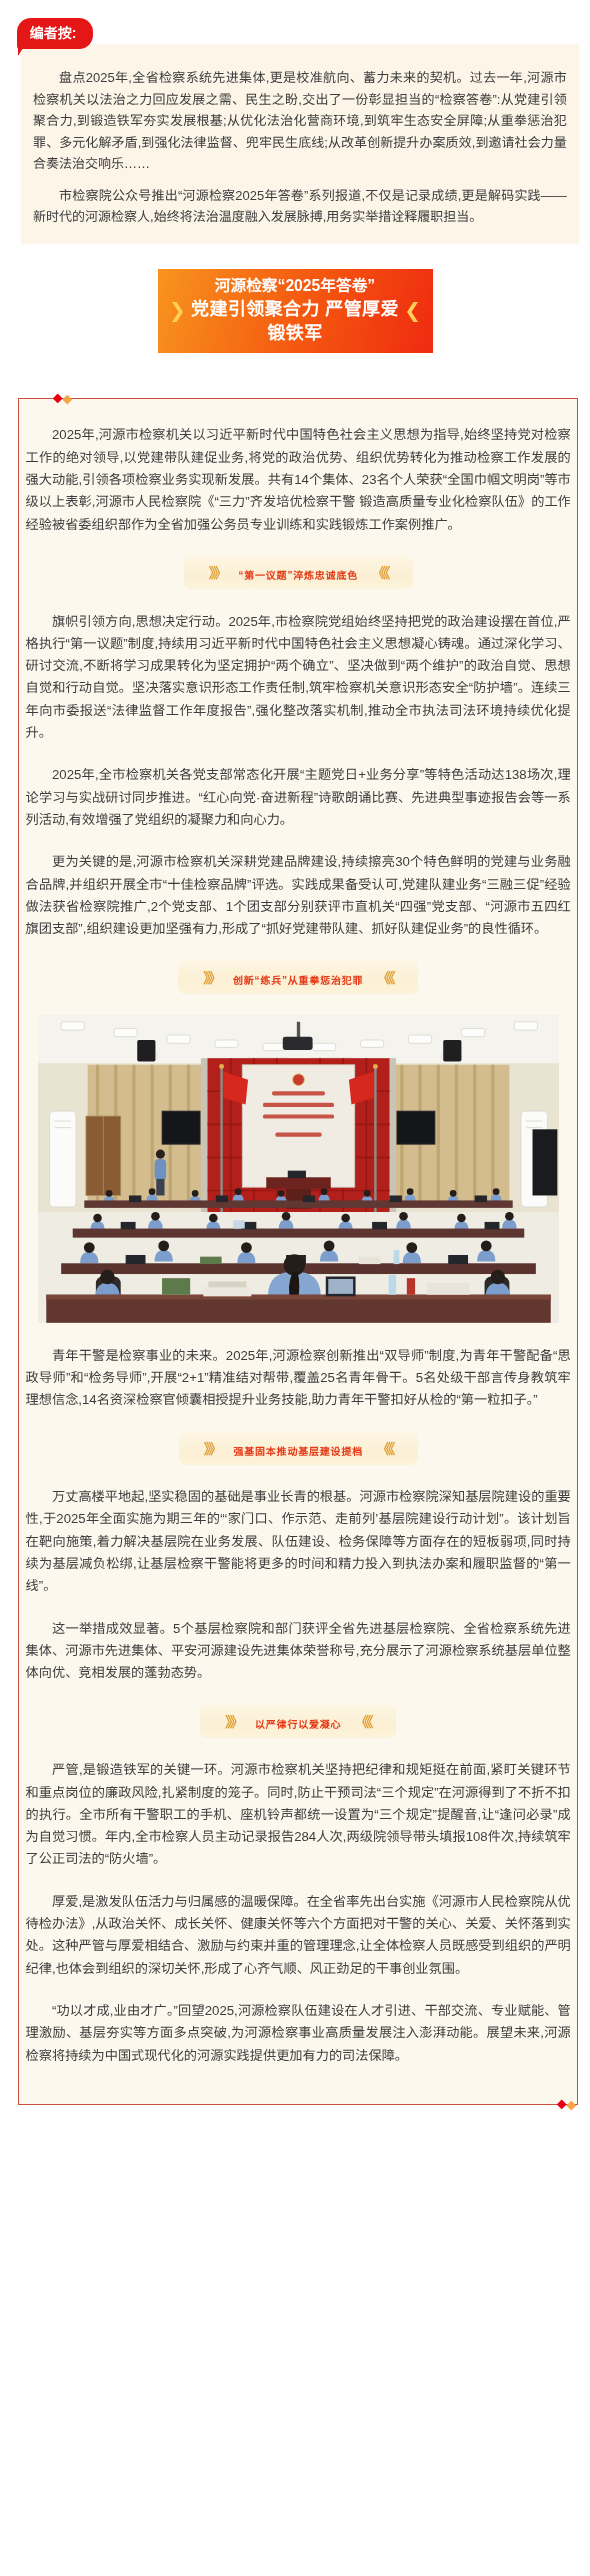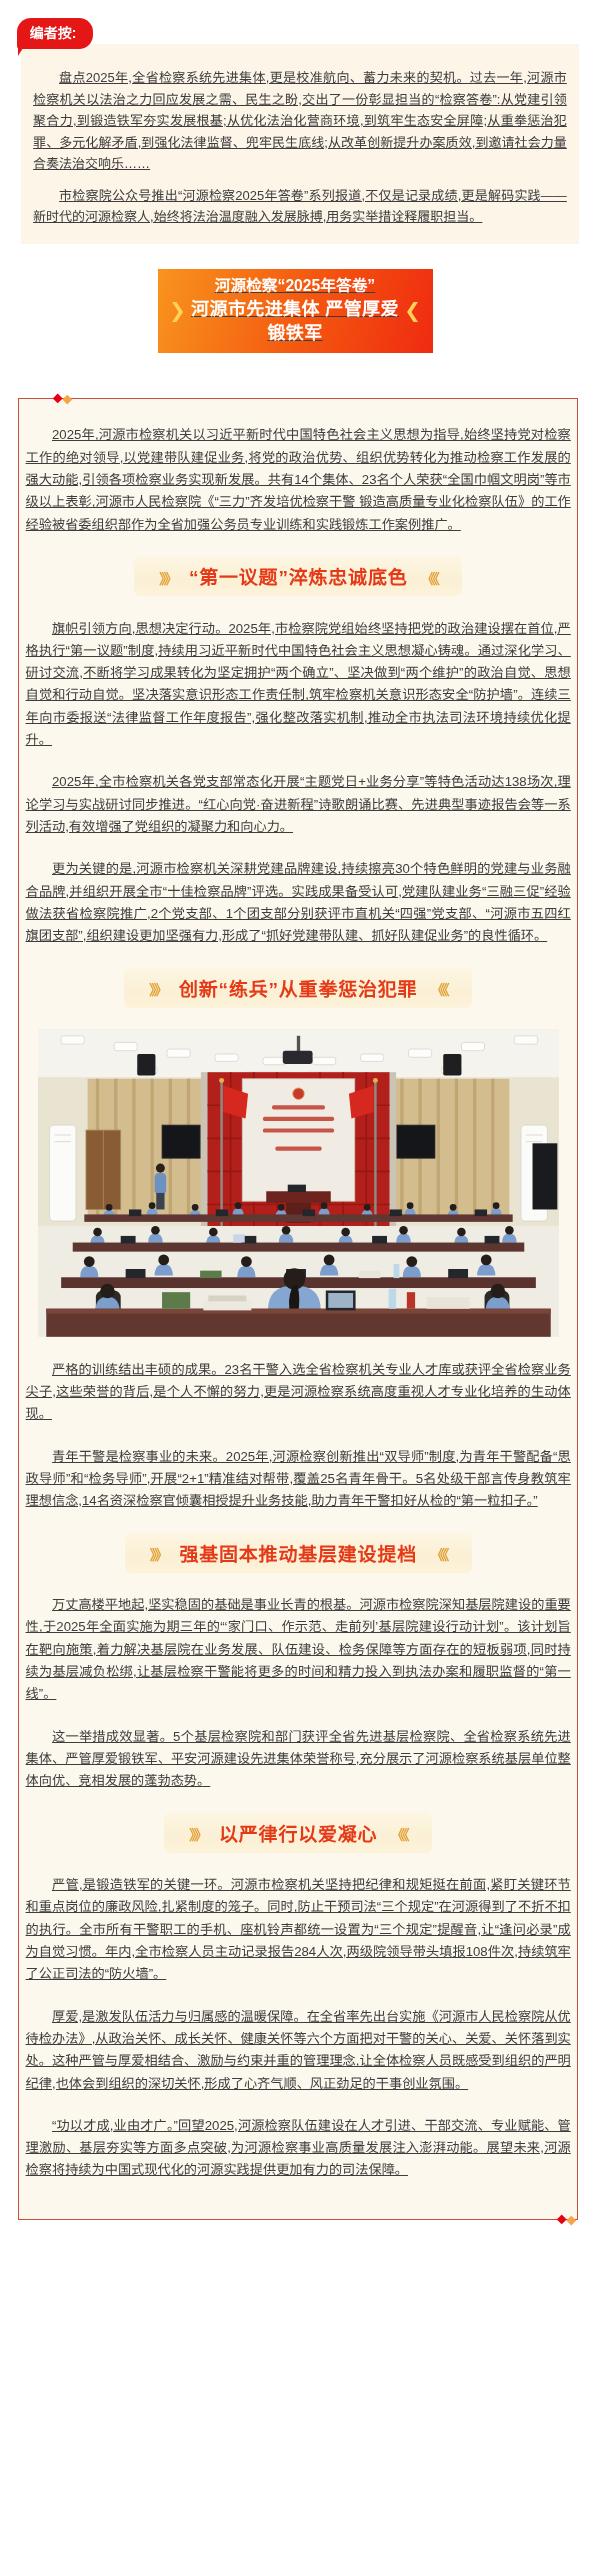--- a/index.html
+++ b/index.html
@@ -17,21 +17,21 @@
     --diamond-red:#e60012;
     --diamond-orange:#f6a447;
   }
   *{margin:0;padding:0;box-sizing:border-box;}
   html,body{background:#ffffff;}
   body{
     width:590px;
     font-family:"Liberation Sans","DejaVu Sans",sans-serif;
     color:var(--text);
   }
-  .page{width:590px;position:relative;padding-bottom:27px;text-decoration:underline;}
+  .page{width:590px;position:relative;padding-bottom:27px;}
 
   
   .editor-wrap{position:relative;margin:44px 10.8px 0 20.7px;}
   .editor-badge{
     position:absolute;top:-26px;left:-4.1px;
     background:var(--badge-red);
     color:#fff;font-weight:bold;font-size:14px;line-height:1;
     padding:8.3px 16.5px 8.3px 13.2px;
     border-radius:14px 14px 14px 3.3px;
     z-index:2;
@@ -100,21 +100,21 @@
     display:inline-block;
     background:linear-gradient(180deg,#fdf6e3 0%,var(--ribbon-bg) 60%,#fdf3da 100%);
     border-radius:6.6px;
     padding:6.6px 15px;
   }
   .section-heading .mark{
     color:var(--gold);font-size:14px;font-weight:bold;
     margin:0 10px;vertical-align:0.8px;letter-spacing:-2.5px;
   }
   .section-heading .txt{
-    color:var(--heading-red);font-size:19px;font-weight:bold;
+    color:var(--heading-red);font-size:10px;font-weight:bold;
     letter-spacing:0.8px;
   }
 
   
   .photo-frame{
     width:521px;margin:6.6px auto 21.5px;
     display:block;
   }
   .photo-frame svg{display:block;}
 </style>
@@ -127,21 +127,21 @@
     <div class="editor-badge">编者按:</div>
     <div class="editor-box">
       <p>盘点2025年,全省检察系统先进集体,更是校准航向、蓄力未来的契机。过去一年,河源市检察机关以法治之力回应发展之需、民生之盼,交出了一份彰显担当的“检察答卷”:从党建引领聚合力,到锻造铁军夯实发展根基;从优化法治化营商环境,到筑牢生态安全屏障;从重拳惩治犯罪、多元化解矛盾,到强化法律监督、兜牢民生底线;从改革创新提升办案质效,到邀请社会力量合奏法治交响乐……</p>
       <p>市检察院公众号推出“河源检察2025年答卷”系列报道,不仅是记录成绩,更是解码实践——新时代的河源检察人,始终将法治温度融入发展脉搏,用务实举措诠释履职担当。</p>
     </div>
   </div>
 
   <div class="banner">
     <span class="chev left">❯</span>
     <div class="l1">河源检察“2025年答卷”</div>
-    <div class="l2">河源市先进集体 严管厚爱锻铁军</div>
+    <div class="l2">党建引领聚合力 严管厚爱锻铁军</div>
     <span class="chev right">❮</span>
   </div>
 
   <div class="article-box">
     <div class="diamonds top-left">
       <span class="d red"></span>
         <span class="d orange"></span>
     </div>
     <div class="diamonds bottom-right">
       <span class="d red"></span>
@@ -357,32 +357,31 @@
         <rect x="351" y="319" width="30" height="18" fill="#9fb3c8"></rect>
         <rect x="200" y="328" width="58" height="12" fill="#ece8df"></rect>
         <rect x="206" y="322" width="46" height="7" fill="#d8d2c4"></rect>
         <rect x="150" y="318" width="34" height="20" fill="#5d7a4a"></rect>
         <rect x="424" y="314" width="9" height="24" fill="#bcd9ea"></rect>
         <rect x="446" y="318" width="10" height="20" fill="#b8352a"></rect>
         <rect x="470" y="324" width="52" height="14" fill="#e8e4da"></rect>
       </svg>
     </div>
 
-    <p class="body">严格的训练结出丰硕的成果。23名干警入选全省检察机关专业人才库或获评全省检察业务尖子,这些荣誉的背后,是个人不懈的努力,更是河源检察系统高度重视人才专业化培养的生动体现。</p>
     <p class="body">青年干警是检察事业的未来。2025年,河源检察创新推出“双导师”制度,为青年干警配备“思政导师”和“检务导师”,开展“2+1”精准结对帮带,覆盖25名青年骨干。5名处级干部言传身教筑牢理想信念,14名资深检察官倾囊相授提升业务技能,助力青年干警扣好从检的“第一粒扣子。”</p>
 
     <div class="section-heading">
       <span class="ribbon">
         <span class="mark">》》</span>
         <span class="txt">强基固本推动基层建设提档</span>
         <span class="mark">《《</span>
       </span>
     </div>
     <p class="body">万丈高楼平地起,坚实稳固的基础是事业长青的根基。河源市检察院深知基层院建设的重要性,于2025年全面实施为期三年的“‘家门口、作示范、走前列’基层院建设行动计划”。该计划旨在靶向施策,着力解决基层院在业务发展、队伍建设、检务保障等方面存在的短板弱项,同时持续为基层减负松绑,让基层检察干警能将更多的时间和精力投入到执法办案和履职监督的“第一线”。</p>
-    <p class="body">这一举措成效显著。5个基层检察院和部门获评全省先进基层检察院、全省检察系统先进集体、严管厚爱锻铁军、平安河源建设先进集体荣誉称号,充分展示了河源检察系统基层单位整体向优、竞相发展的蓬勃态势。</p>
+    <p class="body">这一举措成效显著。5个基层检察院和部门获评全省先进基层检察院、全省检察系统先进集体、河源市先进集体、平安河源建设先进集体荣誉称号,充分展示了河源检察系统基层单位整体向优、竞相发展的蓬勃态势。</p>
 
     <div class="section-heading">
       <span class="ribbon">
         <span class="mark">》》</span>
         <span class="txt">以严律行以爱凝心</span>
         <span class="mark">《《</span>
       </span>
     </div>
     <p class="body">严管,是锻造铁军的关键一环。河源市检察机关坚持把纪律和规矩挺在前面,紧盯关键环节和重点岗位的廉政风险,扎紧制度的笼子。同时,防止干预司法“三个规定”在河源得到了不折不扣的执行。全市所有干警职工的手机、座机铃声都统一设置为“三个规定”提醒音,让“逢问必录”成为自觉习惯。年内,全市检察人员主动记录报告284人次,两级院领导带头填报108件次,持续筑牢了公正司法的“防火墙”。</p>
     <p class="body">厚爱,是激发队伍活力与归属感的温暖保障。在全省率先出台实施《河源市人民检察院从优待检办法》,从政治关怀、成长关怀、健康关怀等六个方面把对干警的关心、关爱、关怀落到实处。这种严管与厚爱相结合、激励与约束并重的管理理念,让全体检察人员既感受到组织的严明纪律,也体会到组织的深切关怀,形成了心齐气顺、风正劲足的干事创业氛围。</p>

